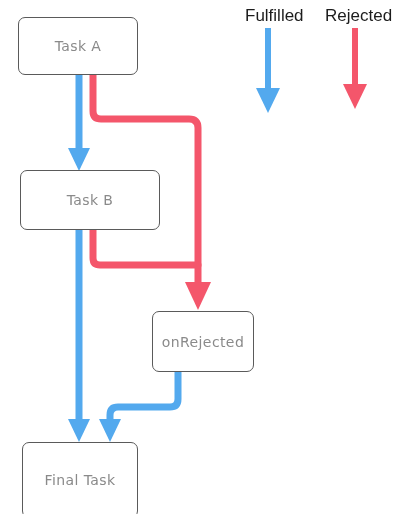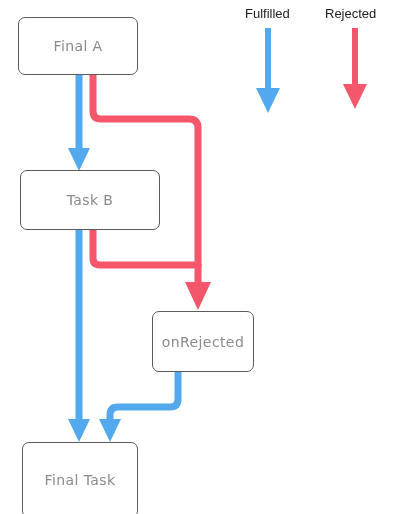--- a/index.html
+++ b/index.html
@@ -39,21 +39,21 @@
     font-family: "DejaVu Sans", sans-serif;
     font-size: 14px;
     color: #8a8a8a;
     letter-spacing: 0.4px;
     white-space: nowrap;
     user-select: none;
   }
   .legend-label {
     position: absolute;
     font-family: "Liberation Sans", sans-serif;
-    font-size: 13px;
+    font-size: 17px;
     color: #1c1c1c;
     white-space: nowrap;
     z-index: 6;
     user-select: none;
   }
 </style>
 </head>
 <body>
 
 <div id="canvas">
@@ -80,21 +80,21 @@
     </g>
 
     <g>
       <path d="M178,372 L178,399 Q178,407 170,407 L118,407 Q110,407 110,415 L110,423" stroke="#53a9ee" stroke-width="7" fill="none" stroke-linecap="round" stroke-linejoin="round"></path>
       <path d="M99,419 L121,419 L110,442 Z" fill="#53a9ee"></path>
     </g>
 
   </svg>
 
   <div class="node-box" style="left:18px; top:17px; width:120px; height:58px;">
-    <span class="node-label">Final A</span>
+    <span class="node-label">Task A</span>
   </div>
 
   <div class="node-box" style="left:20px; top:170px; width:140px; height:60px;">
     <span class="node-label">Task B</span>
   </div>
 
   <div class="node-box" style="left:152px; top:311px; width:102px; height:61px;">
     <span class="node-label">onRejected</span>
   </div>
 

